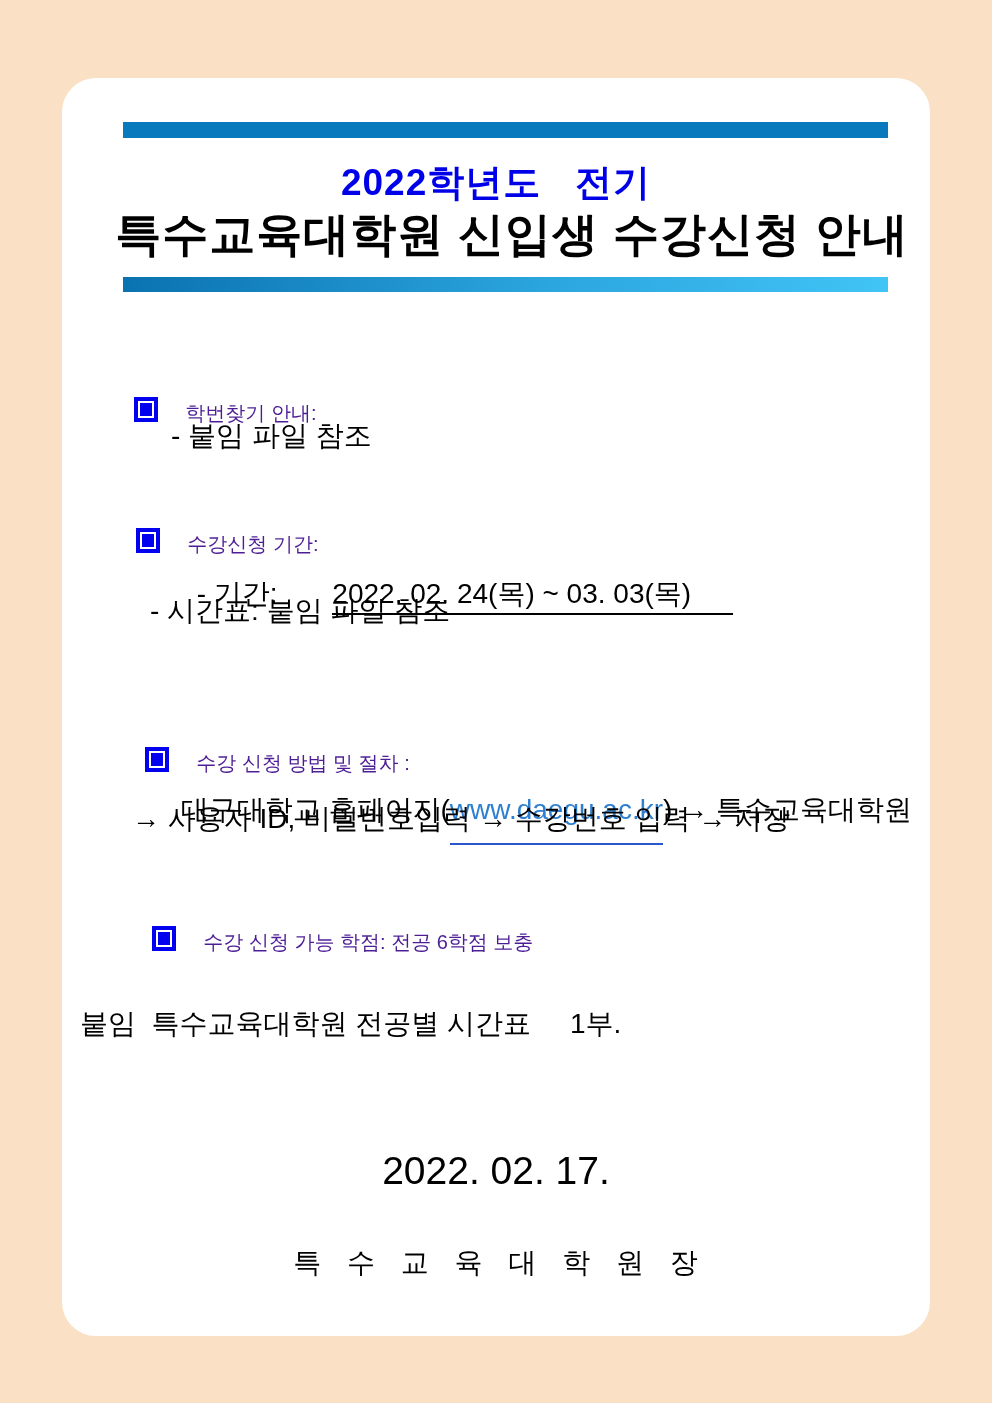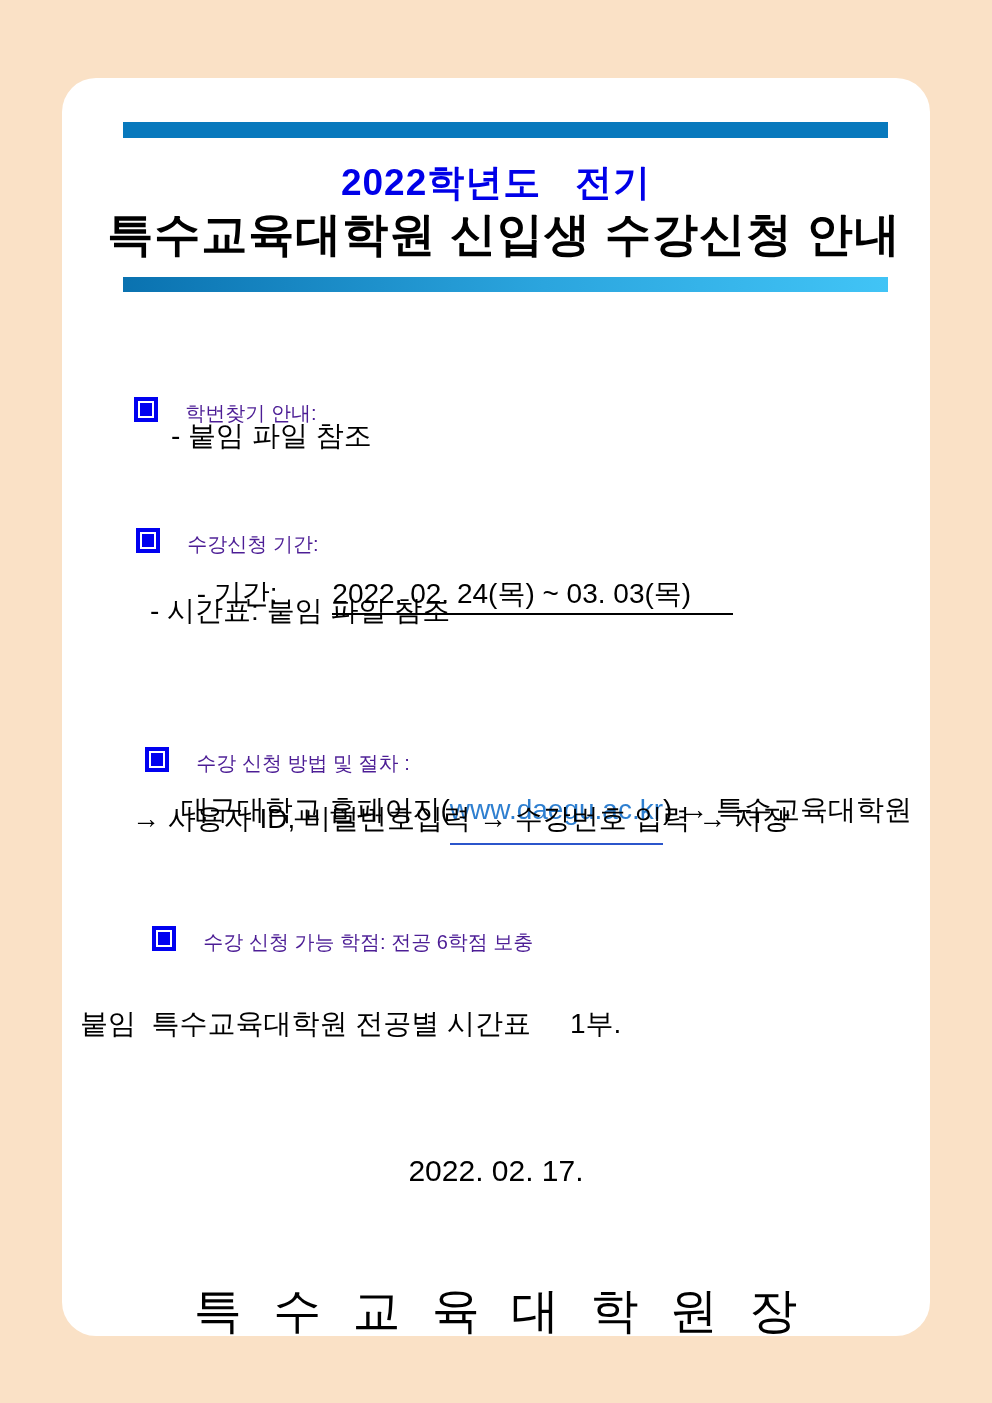--- a/index.html
+++ b/index.html
@@ -48,21 +48,21 @@
     width: 100%;
     text-align: center;
     font-size: 37px;
     font-weight: bold;
     color: #0000e8;
     white-space: pre-wrap;
     letter-spacing: 1px;
   }
   .title-main {
     position: absolute;
-    left: 8px;
+    left: 16px;
     top: 126px;
     width: 100%;
     text-align: center;
     font-size: 46px;
     font-weight: bold;
     color: #000000;
     white-space: pre-wrap;
     letter-spacing: 1px;
   }
   .row {
@@ -108,27 +108,26 @@
     padding-bottom: 18px;
     white-space: pre-wrap;
     cursor: pointer;
   }
   .centered {
     left: 0;
     width: 100%;
     text-align: center;
   }
   .date-line {
-    font-size: 30px;
+    font-size: 39px;
   }
   .signature-line {
-    font-size: 48px;
+    font-size: 28px;
     word-spacing: 16px;
     letter-spacing: 1px;
-    margin-top: 48px;
   }
 </style>
 </head>
 <body>
 
 <div class="page">
   <div class="card">
 
     <div class="bar-top"></div>
 

